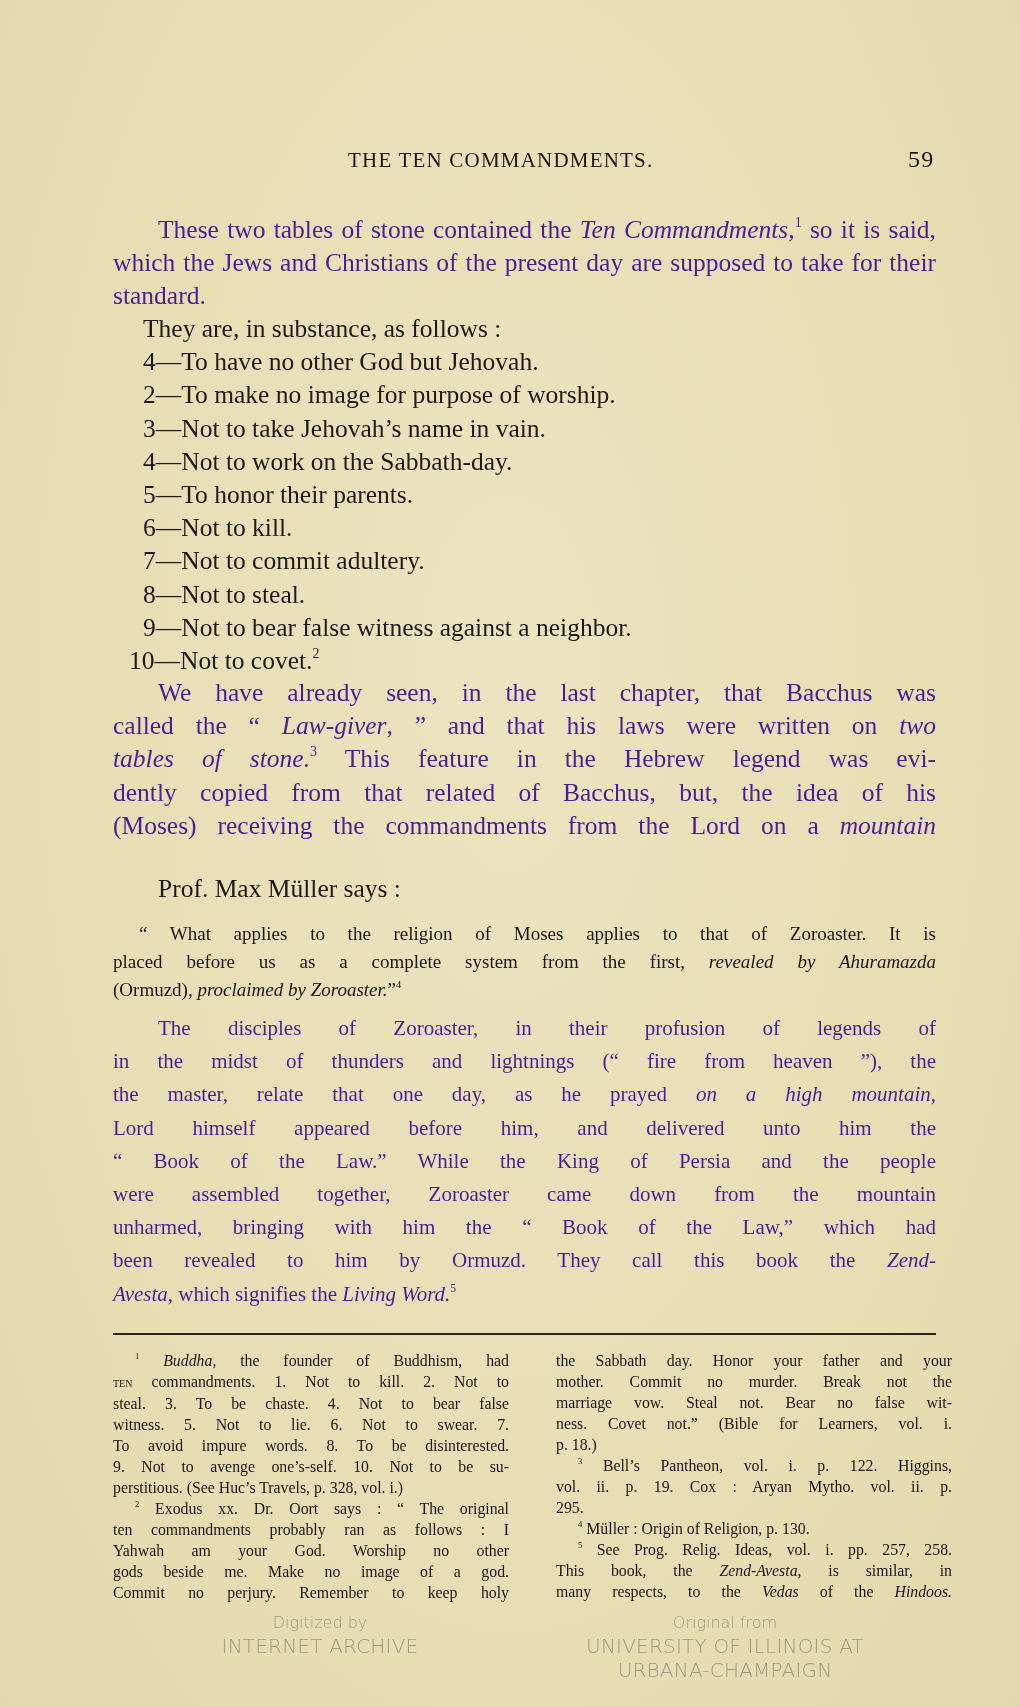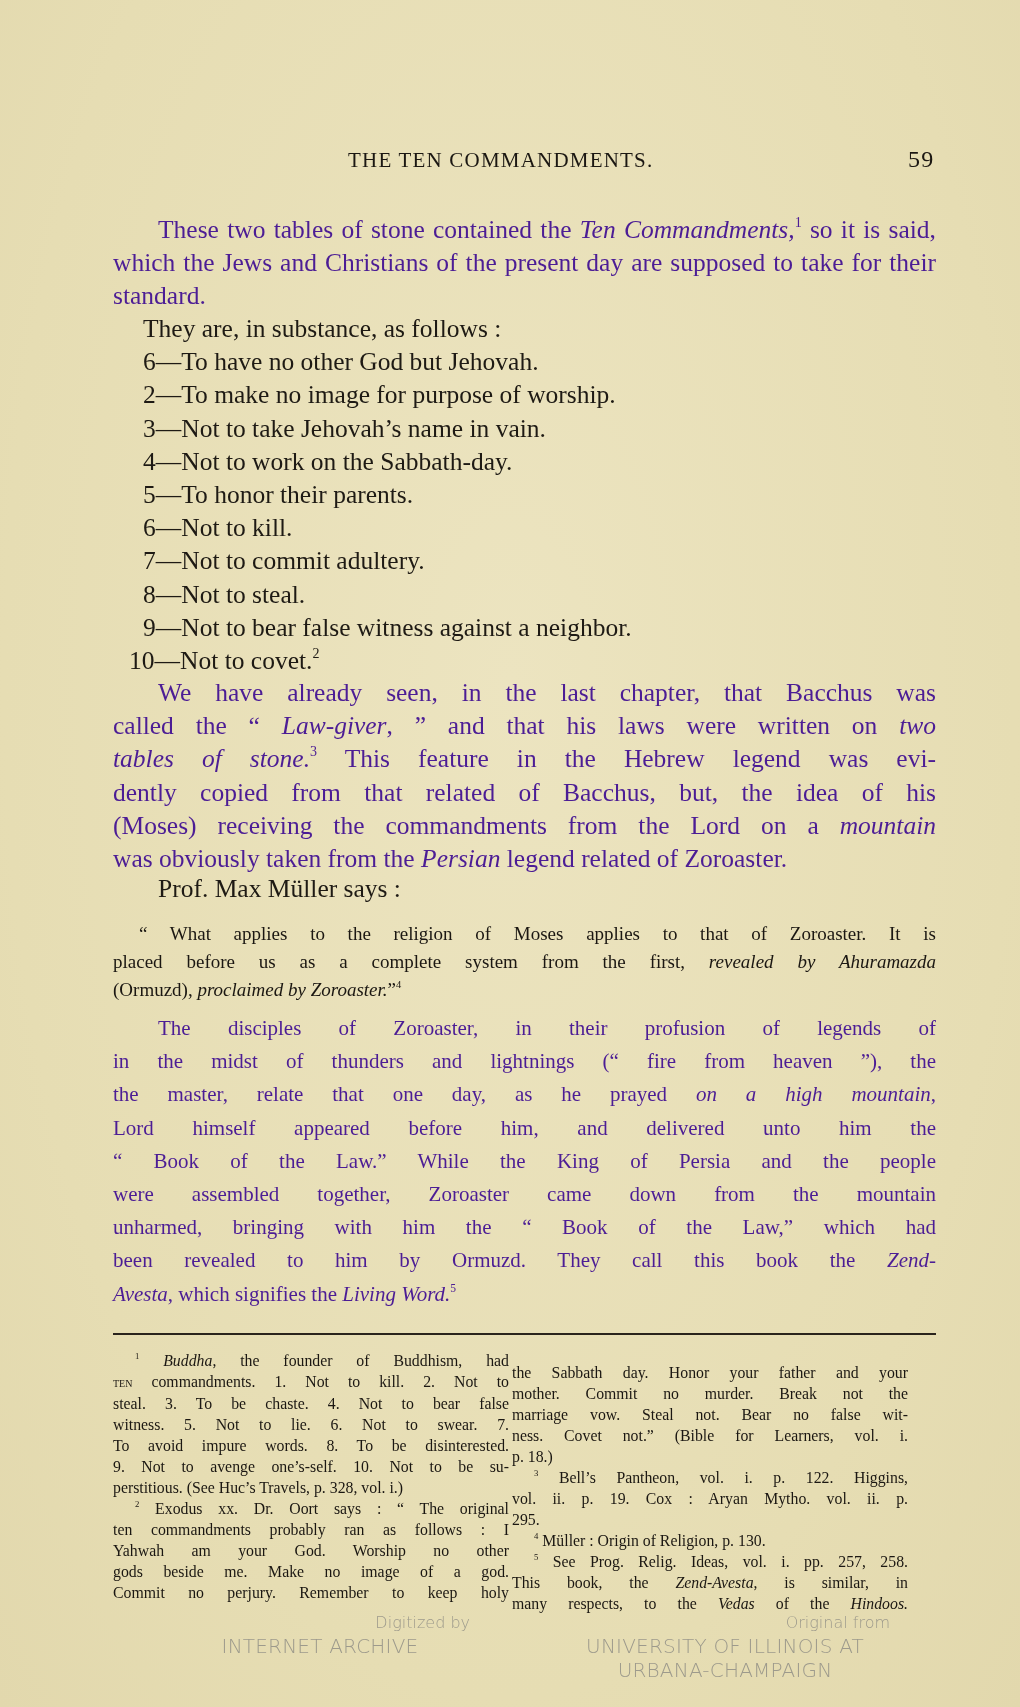--- a/index.html
+++ b/index.html
@@ -45,72 +45,71 @@
 
   .p4 { top: 1012px; font-size: 21px; line-height: 33.2px; }
 
   .rule {
     position: absolute; left: 113px; top: 1333px; width: 823px; height: 2px;
     background: #2a241c;
   }
   .footnotes { position: absolute; top: 1350px; font-size: 15.8px; line-height: 21px; color: #1b1712; }
   .fn-col { position: absolute; width: 396px; }
   .fn-left { left: 113px; }
-  .fn-right { left: 512px; margin-top: 12px; }
+  .fn-right { left: 556px; }
   .fn-col .line { display: block; text-align: justify; text-align-last: justify; white-space: nowrap; }
   .fn-col .line.last { text-align-last: left; }
   .fn-col .line.ind { padding-left: 22px; }
   sup { font-size: 0.55em; vertical-align: 0.75em; line-height: 0; }
   .sc { font-variant: small-caps; font-size: 0.9em; }
   i { font-style: italic; }
 
   .watermark {
     position: absolute; top: 1612px; font-family: "DejaVu Sans", sans-serif;
     color: #9d9a8c; text-align: center; font-weight: 300;
   }
   .wm-left { left: 170px; width: 300px; }
   .wm-right { left: 560px; width: 330px; }
-  .wm-small { font-size: 16px; line-height: 22px; text-align: right; }
+  .wm-small { font-size: 16px; line-height: 22px; }
   .wm-big { font-size: 20px; line-height: 24px; letter-spacing: 0.2px; }
 </style>
 </head>
 <body>
 
 <div class="page">
 
   <div class="running-head">
     <span class="title">THE TEN COMMANDMENTS.</span>
     <span class="pagenum">59</span>
   </div>
 
   <div class="body-text p1 indent just">
     <span>These two tables of stone contained the </span><i>Ten Commandments,</i><sup>1</sup><span> so it is said, which the Jews and Christians of the present day are supposed to take for their standard.</span>
   </div>
 
   <div class="list">
     <div class="row">They are, in substance, as follows :</div>
-    <div class="row">6—To have no other God but Jehovah.</div>
+    <div class="row">4—To have no other God but Jehovah.</div>
     <div class="row">2—To make no image for purpose of worship.</div>
     <div class="row">3—Not to take Jehovah’s name in vain.</div>
     <div class="row">4—Not to work on the Sabbath-day.</div>
     <div class="row">5—To honor their parents.</div>
     <div class="row">6—Not to kill.</div>
     <div class="row">7—Not to commit adultery.</div>
     <div class="row">8—Not to steal.</div>
     <div class="row">9—Not to bear false witness against a neighbor.</div>
     <div class="row n10"><span>10—Not to covet.</span><sup>2</sup></div>
   </div>
 
   <div class="body-text p2">
     <span class="line first">We have already seen, in the last chapter, that Bacchus was</span>
     <span class="line"><span>called the “ </span><i>Law-giver</i><span>, ” and that his laws were written on </span><i>two</i></span>
     <span class="line"><i>tables of stone.</i><sup>3</sup><span> This feature in the Hebrew legend was evi-</span></span>
     <span class="line">dently copied from that related of Bacchus, but, the idea of his</span>
     <span class="line"><span>(Moses) receiving the commandments from the Lord on a </span><i>mountain</i></span>
-    <span class="line last"><span>was obviously taken from the </span><i>Persian</i><span> legend related of Zoroaster.</span></span>
   </div>
 
   <div class="prof">Prof. Max Müller says :</div>
 
   <div class="quote">
     <span class="line first">“ What applies to the religion of Moses applies to that of Zoroaster. It is</span>
     <span class="line"><span>placed before us as a complete system from the first, </span><i>revealed by Ahuramazda</i></span>
     <span class="line last"><span>(Ormuzd), </span><i>proclaimed by Zoroaster.</i><span>”</span><sup>4</sup></span>
   </div>
 

